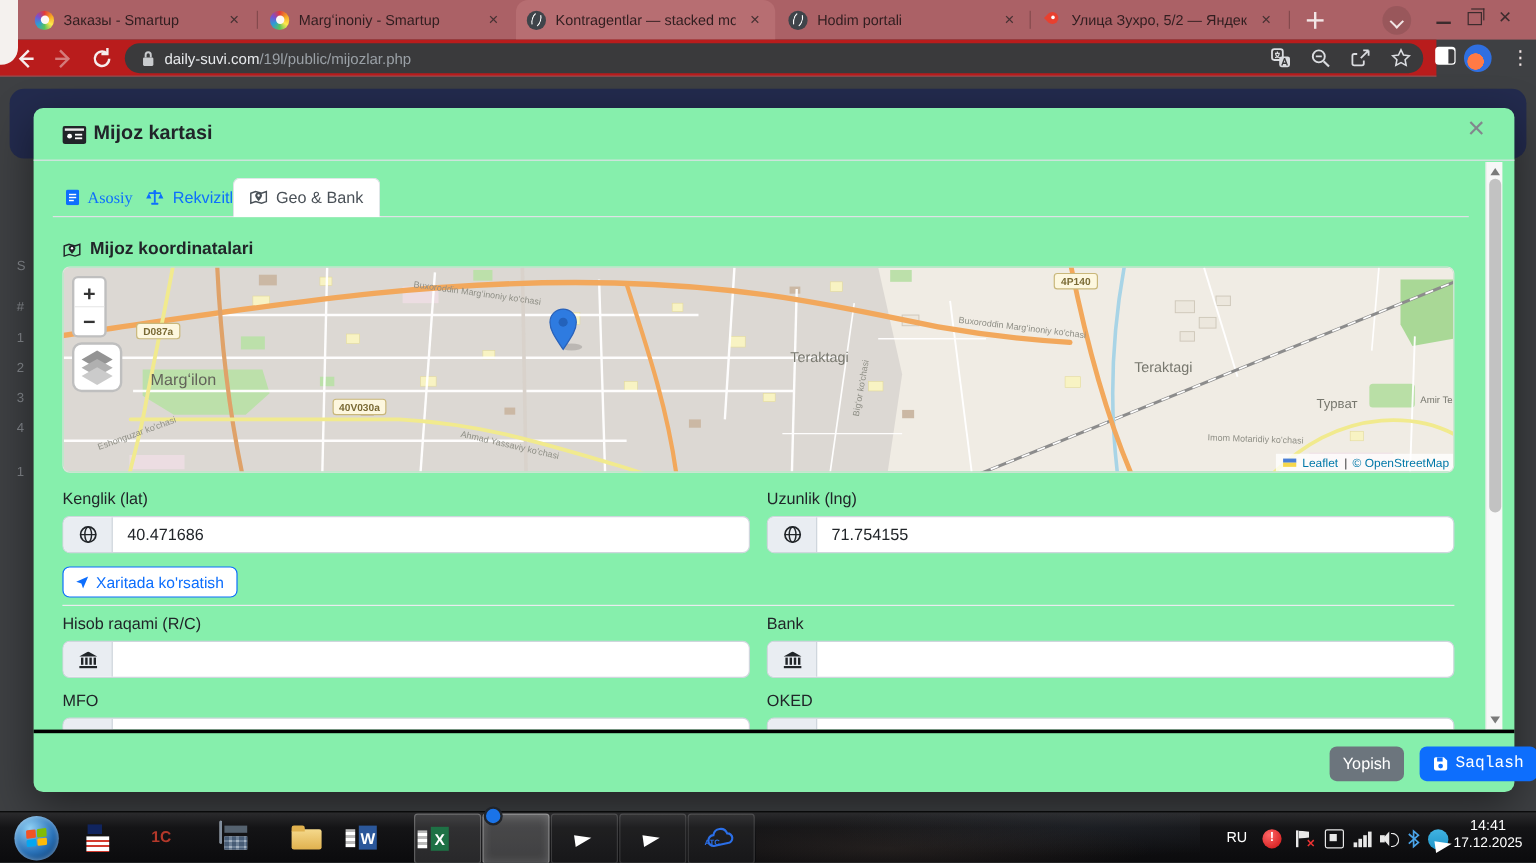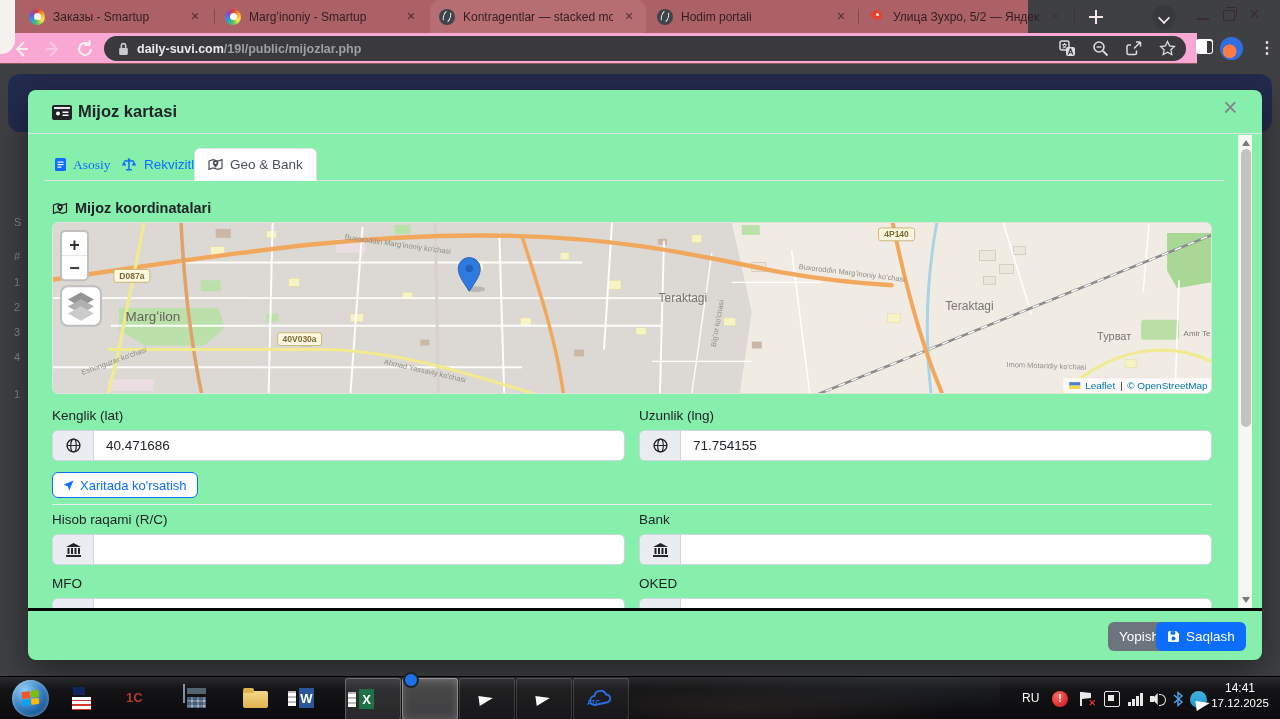--- a/index.html
+++ b/index.html
@@ -1,20 +1,20 @@
 <!DOCTYPE html>
 <html><head>
 <meta charset="utf-8">
 <style>
   html,body{margin:0;padding:0;background:#222;}
   .screen{position:relative;width:1280px;height:719px;overflow:hidden;
     font-family:"Liberation Sans",sans-serif;background:#3e4043;}
 
   
-  .tabstrip{position:absolute;left:0;top:0;width:1028px;height:33px;background:#ab6166;}
+  .tabstrip{position:absolute;left:0;top:0;width:1280px;height:33px;background:#ab6166;}
   .corner-blob{position:absolute;left:0;top:0;width:15px;height:54px;background:#f4f1ee;border-radius:0 0 14px 0;z-index:5;}
   .tab{position:absolute;top:0;height:33px;display:flex;align-items:center;gap:8px;padding:0 9px;box-sizing:border-box;}
   .tab.active{background:#b76e72;border-radius:10px 10px 0 0;}
   .tab .ttl{flex:1;font-size:12px;color:#311e20;white-space:nowrap;overflow:hidden;}
   .tclose{width:16px;height:16px;flex:0 0 16px;position:relative;cursor:pointer;}
   .tclose::before{content:"×";position:absolute;left:4px;top:-1px;font-size:14px;color:#46place3133;color:#463133;}
   .tab-sep{position:absolute;top:9px;width:1px;height:15px;background:rgba(60,30,32,.35);}
   .fav{width:16px;height:16px;flex:0 0 16px;position:relative;border-radius:50%;}
   .fav.smartup{background:conic-gradient(#e23a3a,#f6a623,#ffe94d,#58c25c,#2e9bd6,#7a4fd0,#e23a3a);}
   .fav.smartup::after{content:"";position:absolute;inset:4.5px;background:#fdf7f5;border-radius:50%;}
@@ -28,21 +28,21 @@
   .newtab::before{left:4px;top:10px;width:14px;height:2px;}
   .newtab::after{left:10px;top:4px;width:2px;height:14px;}
   .tab-chevron{position:absolute;left:1152px;top:5px;width:24px;height:24px;border-radius:50%;background:rgba(0,0,0,.10);cursor:pointer;}
   .tab-chevron::before{content:"";position:absolute;left:7px;top:8px;width:8px;height:8px;border-right:2px solid #f2e6e6;border-bottom:2px solid #f2e6e6;transform:rotate(45deg) scale(.85);}
   .wbtn{position:absolute;top:4px;width:26px;height:22px;cursor:pointer;}
   .wbtn.min::before{content:"";position:absolute;left:7px;top:14px;width:12px;height:2px;background:#3c2b2d;}
   .wbtn.res::before{content:"";position:absolute;left:7px;top:6px;width:10px;height:9px;border:1.6px solid #3c2b2d;}
   .wbtn.res::after{content:"";position:absolute;left:10px;top:3px;width:10px;height:9px;border-top:1.6px solid #3c2b2d;border-right:1.6px solid #3c2b2d;}
   .wbtn.cls::before{content:"×";position:absolute;left:6px;top:0px;font-size:18px;color:#3c2b2d;}
 
-  .toolbar{position:absolute;left:0;top:33px;width:1197px;height:31px;background:#f9a8d4;border-bottom:1px solid #93585c;box-sizing:border-box;font-weight:bold;}
+  .toolbar{position:absolute;left:0;top:33px;width:1197px;height:31px;background:#b91c1c;border-bottom:1px solid #93585c;box-sizing:border-box;}
   .navbtn{position:absolute;top:3px;width:26px;height:26px;}
   .addr{position:absolute;left:104px;top:3px;width:1082px;height:25px;border-radius:13px;background:#3a3a3c;display:flex;align-items:center;}
   .url{font-size:12.5px;margin-left:8px;white-space:nowrap;}
   .url .host{color:#e8eaed;}
   .url .path{color:#9aa0a6;}
   .addr-icons{position:absolute;right:10px;top:0;height:25px;display:flex;align-items:center;gap:16px;}
   .panel-icon{position:absolute;left:1196px;top:6px;width:17px;height:15px;background:#fff;border-radius:3px;}
   .panel-icon::after{content:"";position:absolute;right:1.5px;top:1.5px;width:5px;height:12px;background:#3a3a3c;border-radius:0 2px 2px 0;}
   .avatar{position:absolute;left:1220px;top:4px;width:23px;height:23px;border-radius:50%;background:radial-gradient(circle at 42% 62%,#ff7a45 0 34%,#2f6fe0 36%);}
   .dots{position:absolute;left:1254px;top:3px;width:16px;height:26px;}
@@ -529,21 +529,21 @@
     <div class="scrollbar">
       <span class="sb-up"></span>
       <span class="sb-dn"></span>
       <span class="sb-thumb"></span>
     </div>
 
     <div class="m-footer">
       <div class="btn gray" style="left:1080px;">
         <span>Yopish</span>
       </div>
-      <div class="btn blue" style="left:1128px;">
+      <div class="btn blue" style="left:1155px;font-family:Liberation Mono, monospace;">
         <svg width="13" height="13" viewBox="0 0 13 13">
             <path d="M1 2.5 A1.5 1.5 0 0 1 2.5 1 H9.2 L12 3.8 V10.5 A1.5 1.5 0 0 1 10.5 12 H2.5 A1.5 1.5 0 0 1 1 10.5 Z" fill="#fff"></path>
             <rect x="3.6" y="1.2" width="4.6" height="3.4" fill="#0d6efd"></rect>
             <circle cx="6.5" cy="8.4" r="2" fill="#0d6efd"></circle>
           </svg>
         <span>Saqlash</span>
       </div>
     </div>
   </div>
 

